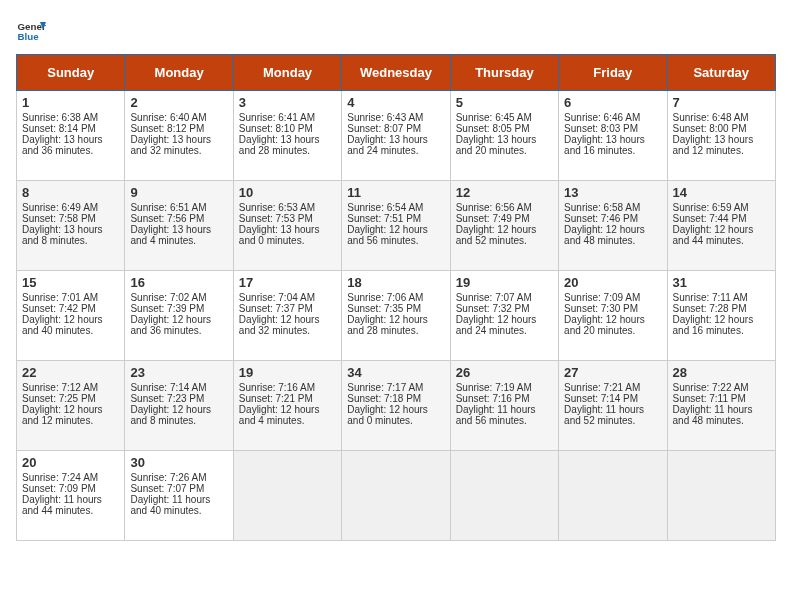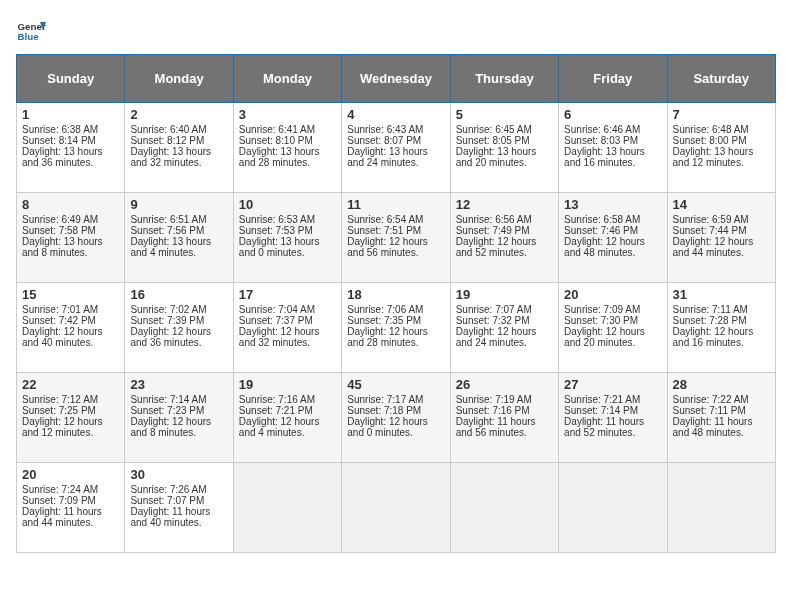--- a/index.html
+++ b/index.html
@@ -36,25 +36,25 @@
     .location-title {
       font-size: 16px;
       color: #555;
     }
     table {
       width: 100%;
       border-collapse: collapse;
       table-layout: fixed;
     }
     thead th {
-      background: #737373;
+      background: #c2410c;
       color: #fff;
       font-size: 13px;
       font-weight: bold;
-      padding: 16px 4px;
+      padding: 10px 4px;
       text-align: center;
       border: 1px solid #1a6fb5;
     }
     tbody td {
       vertical-align: top;
       font-size: 10px;
       color: #333;
       padding: 4px 5px;
       border: 1px solid #ccc;
       height: 90px;
@@ -129,21 +129,21 @@
         <td><span class="day-number">17</span>Sunrise: 7:04 AM<br>Sunset: 7:37 PM<br>Daylight: 12 hours<br>and 32 minutes.</td>
         <td><span class="day-number">18</span>Sunrise: 7:06 AM<br>Sunset: 7:35 PM<br>Daylight: 12 hours<br>and 28 minutes.</td>
         <td><span class="day-number">19</span>Sunrise: 7:07 AM<br>Sunset: 7:32 PM<br>Daylight: 12 hours<br>and 24 minutes.</td>
         <td><span class="day-number">20</span>Sunrise: 7:09 AM<br>Sunset: 7:30 PM<br>Daylight: 12 hours<br>and 20 minutes.</td>
         <td><span class="day-number">31</span>Sunrise: 7:11 AM<br>Sunset: 7:28 PM<br>Daylight: 12 hours<br>and 16 minutes.</td>
       </tr>
       <tr>
         <td><span class="day-number">22</span>Sunrise: 7:12 AM<br>Sunset: 7:25 PM<br>Daylight: 12 hours<br>and 12 minutes.</td>
         <td><span class="day-number">23</span>Sunrise: 7:14 AM<br>Sunset: 7:23 PM<br>Daylight: 12 hours<br>and 8 minutes.</td>
         <td><span class="day-number">19</span>Sunrise: 7:16 AM<br>Sunset: 7:21 PM<br>Daylight: 12 hours<br>and 4 minutes.</td>
-        <td><span class="day-number">45</span>Sunrise: 7:17 AM<br>Sunset: 7:18 PM<br>Daylight: 12 hours<br>and 0 minutes.</td>
+        <td><span class="day-number">34</span>Sunrise: 7:17 AM<br>Sunset: 7:18 PM<br>Daylight: 12 hours<br>and 0 minutes.</td>
         <td><span class="day-number">26</span>Sunrise: 7:19 AM<br>Sunset: 7:16 PM<br>Daylight: 11 hours<br>and 56 minutes.</td>
         <td><span class="day-number">27</span>Sunrise: 7:21 AM<br>Sunset: 7:14 PM<br>Daylight: 11 hours<br>and 52 minutes.</td>
         <td><span class="day-number">28</span>Sunrise: 7:22 AM<br>Sunset: 7:11 PM<br>Daylight: 11 hours<br>and 48 minutes.</td>
       </tr>
       <tr>
         <td><span class="day-number">20</span>Sunrise: 7:24 AM<br>Sunset: 7:09 PM<br>Daylight: 11 hours<br>and 44 minutes.</td>
         <td><span class="day-number">30</span>Sunrise: 7:26 AM<br>Sunset: 7:07 PM<br>Daylight: 11 hours<br>and 40 minutes.</td>
         <td class="cell-empty"></td>
         <td class="cell-empty"></td>
         <td class="cell-empty"></td>

